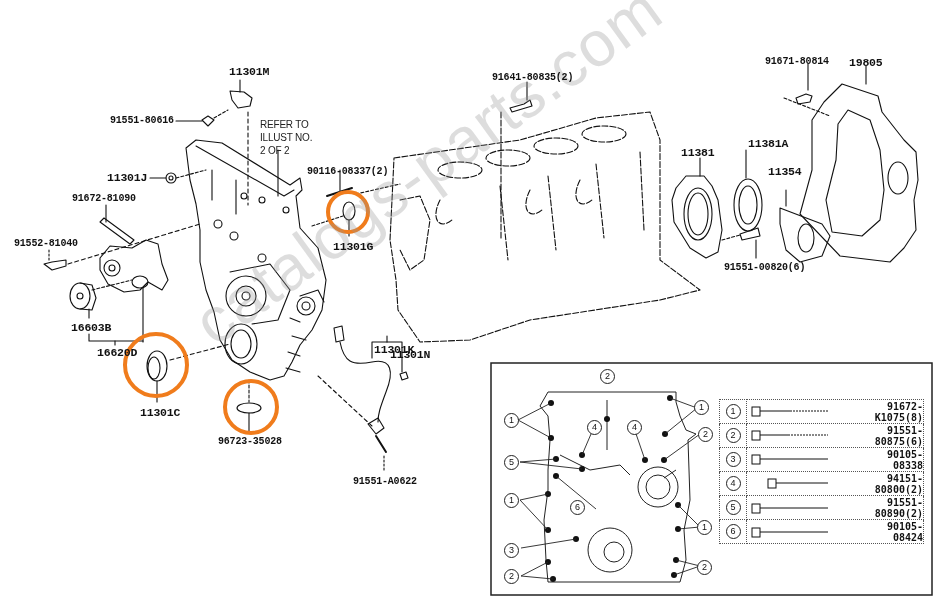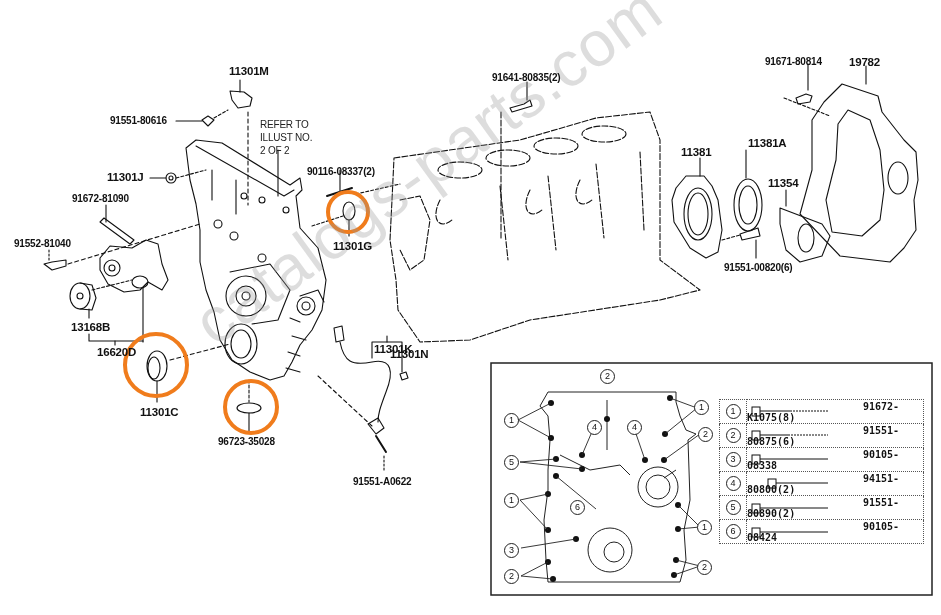--- a/index.html
+++ b/index.html
@@ -1,25 +1,25 @@
 <!DOCTYPE html>
 <html><head>
 <meta charset="utf-8">
 <style>
   html, body { margin:0; padding:0; background:#ffffff; }
   body { width:941px; height:615px; position:relative; overflow:hidden; font-family:"DejaVu Sans Mono","Liberation Mono",monospace; }
   #canvas { position:absolute; left:0; top:0; width:941px; height:615px; }
-  .lbl { position:absolute; font-family:Liberation Sans, sans-serif; font-size:10px; font-weight:bold; color:#111; white-space:nowrap; letter-spacing:-0.2px; }
+  .lbl { position:absolute; font-family:Liberation Mono, monospace; font-size:10px; font-weight:bold; color:#111; white-space:nowrap; letter-spacing:-0.2px; }
   .lbl.big { font-size:11.5px; }
   .lbl.plain { font-family:"Liberation Sans","DejaVu Sans",sans-serif; font-weight:normal; font-size:10px; line-height:13px; color:#222; white-space:pre; }
   .watermark { position:absolute; left:180px; top:300px; font-family:"Liberation Sans","DejaVu Sans",sans-serif; font-size:64px; color:rgba(150,150,150,0.32); transform:rotate(-36deg); transform-origin:left top; white-space:nowrap; pointer-events:none; letter-spacing:1px; }
   .legend-table { position:absolute; left:719px; top:399px; border-collapse:collapse; }
   .legend-table td { border:1px dotted #555; height:23px; padding:0; font-family:"DejaVu Sans Mono","Liberation Mono",monospace; font-size:10px; font-weight:bold; color:#111; }
   .legend-table td.num { width:26px; text-align:center; }
-  .legend-table td.part { width:176px; }
+  .legend-table td.part { width:176px;text-align:right; }
   .circnum { display:inline-block; width:13px; height:13px; border:1px solid #222; border-radius:50%; font-size:9px; line-height:13px; text-align:center; font-weight:normal; font-family:"Liberation Sans","DejaVu Sans",sans-serif; }
   .callout { position:absolute; font-family:"Liberation Sans","DejaVu Sans",sans-serif; font-size:9px; width:13px; height:13px; line-height:13px; border:1px solid #222; border-radius:50%; background:#fff; text-align:center; color:#111; }
 </style>
 </head>
 <body>
 
 <svg id="canvas" width="941" height="615" viewBox="0 0 941 615" xmlns="http://www.w3.org/2000/svg">
   <g fill="none" stroke="#111" stroke-width="1.1" stroke-linejoin="round" stroke-linecap="round">
 
     <g>
@@ -261,36 +261,36 @@
 <div class="watermark">catalogs-parts.com</div>
 
 <div class="lbl big" style="left:229px;top:65px;">11301M</div>
 <div class="lbl" style="left:110px;top:115px;">91551-80616</div>
 <div class="lbl plain" style="left:260px;top:118px;">REFER TO
 ILLUST NO.
 2 OF 2</div>
 <div class="lbl big" style="left:107px;top:171px;">11301J</div>
 <div class="lbl" style="left:72px;top:193px;">91672-81090</div>
 <div class="lbl" style="left:14px;top:238px;">91552-81040</div>
-<div class="lbl big" style="left:71px;top:321px;">13168B</div>
+<div class="lbl big" style="left:71px;top:321px;">16603B</div>
 <div class="lbl big" style="left:97px;top:346px;text-align:center;">16620D</div>
 <div class="lbl big" style="left:140px;top:406px;">11301C</div>
 <div class="lbl" style="left:218px;top:436px;">96723-35028</div>
 <div class="lbl" style="left:307px;top:166px;">90116-08337(2)</div>
 <div class="lbl big" style="left:333px;top:240px;">11301G</div>
 <div class="lbl" style="left:492px;top:72px;">91641-80835(2)</div>
 <div class="lbl big" style="left:374px;top:323px;margin-top:20px;">11301K</div>
 <div class="lbl big" style="left:390px;top:348px;">11301N</div>
 <div class="lbl" style="left:353px;top:476px;">91551-A0622</div>
 <div class="lbl big" style="left:681px;top:146px;">11381</div>
 <div class="lbl big" style="left:748px;top:137px;">11381A</div>
-<div class="lbl big" style="left:768px;top:177px;text-align:center;">11354</div>
+<div class="lbl big" style="left:768px;top:165px;text-align:center;">11354</div>
 <div class="lbl" style="left:724px;top:262px;">91551-00820(6)</div>
 <div class="lbl" style="left:765px;top:56px;">91671-80814</div>
-<div class="lbl big" style="left:849px;top:56px;">19782</div>
+<div class="lbl big" style="left:849px;top:56px;">19805</div>
 
 <div class="callout" style="left:600px;top:369px;">2</div>
 <div class="callout" style="left:504px;top:413px;">1</div>
 <div class="callout" style="left:694px;top:400px;">1</div>
 <div class="callout" style="left:587px;top:420px;">4</div>
 <div class="callout" style="left:627px;top:420px;">4</div>
 <div class="callout" style="left:698px;top:427px;">2</div>
 <div class="callout" style="left:504px;top:455px;">5</div>
 <div class="callout" style="left:504px;top:493px;">1</div>
 <div class="callout" style="left:570px;top:500px;">6</div>

